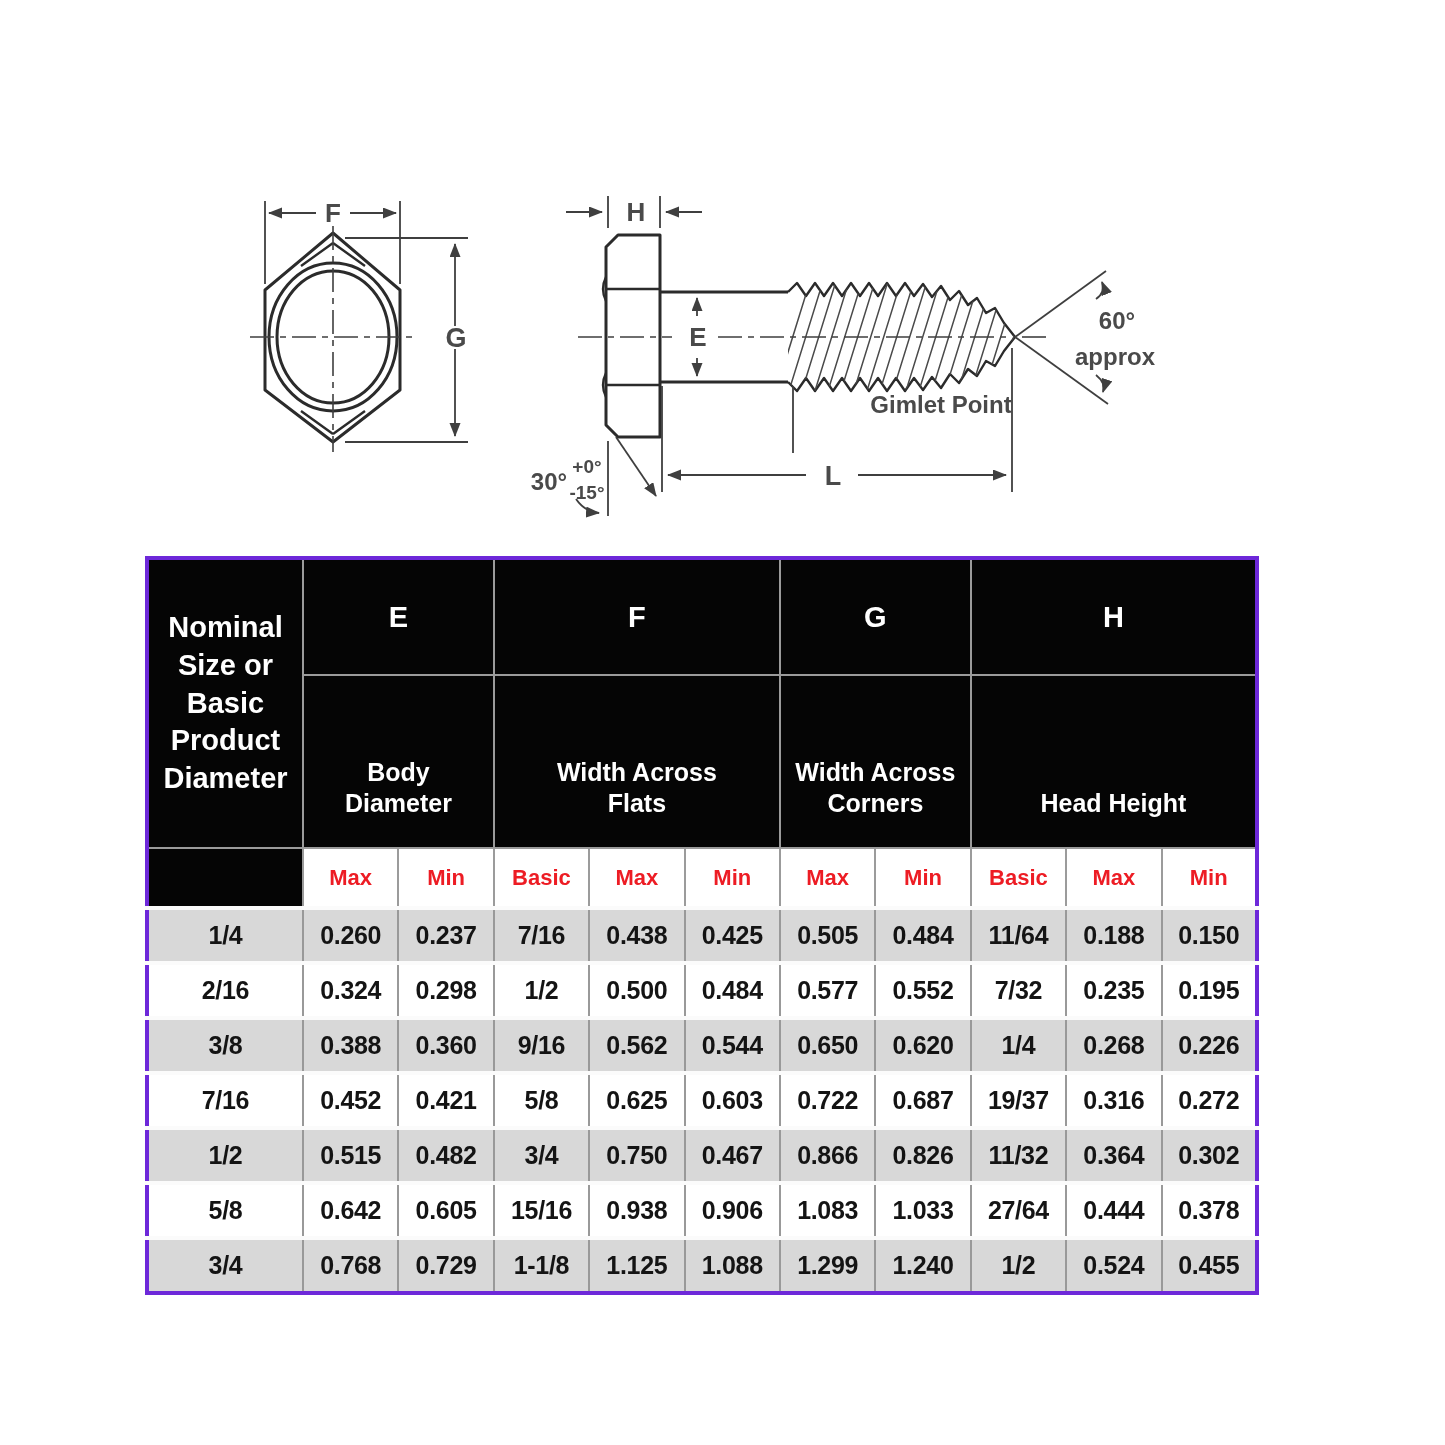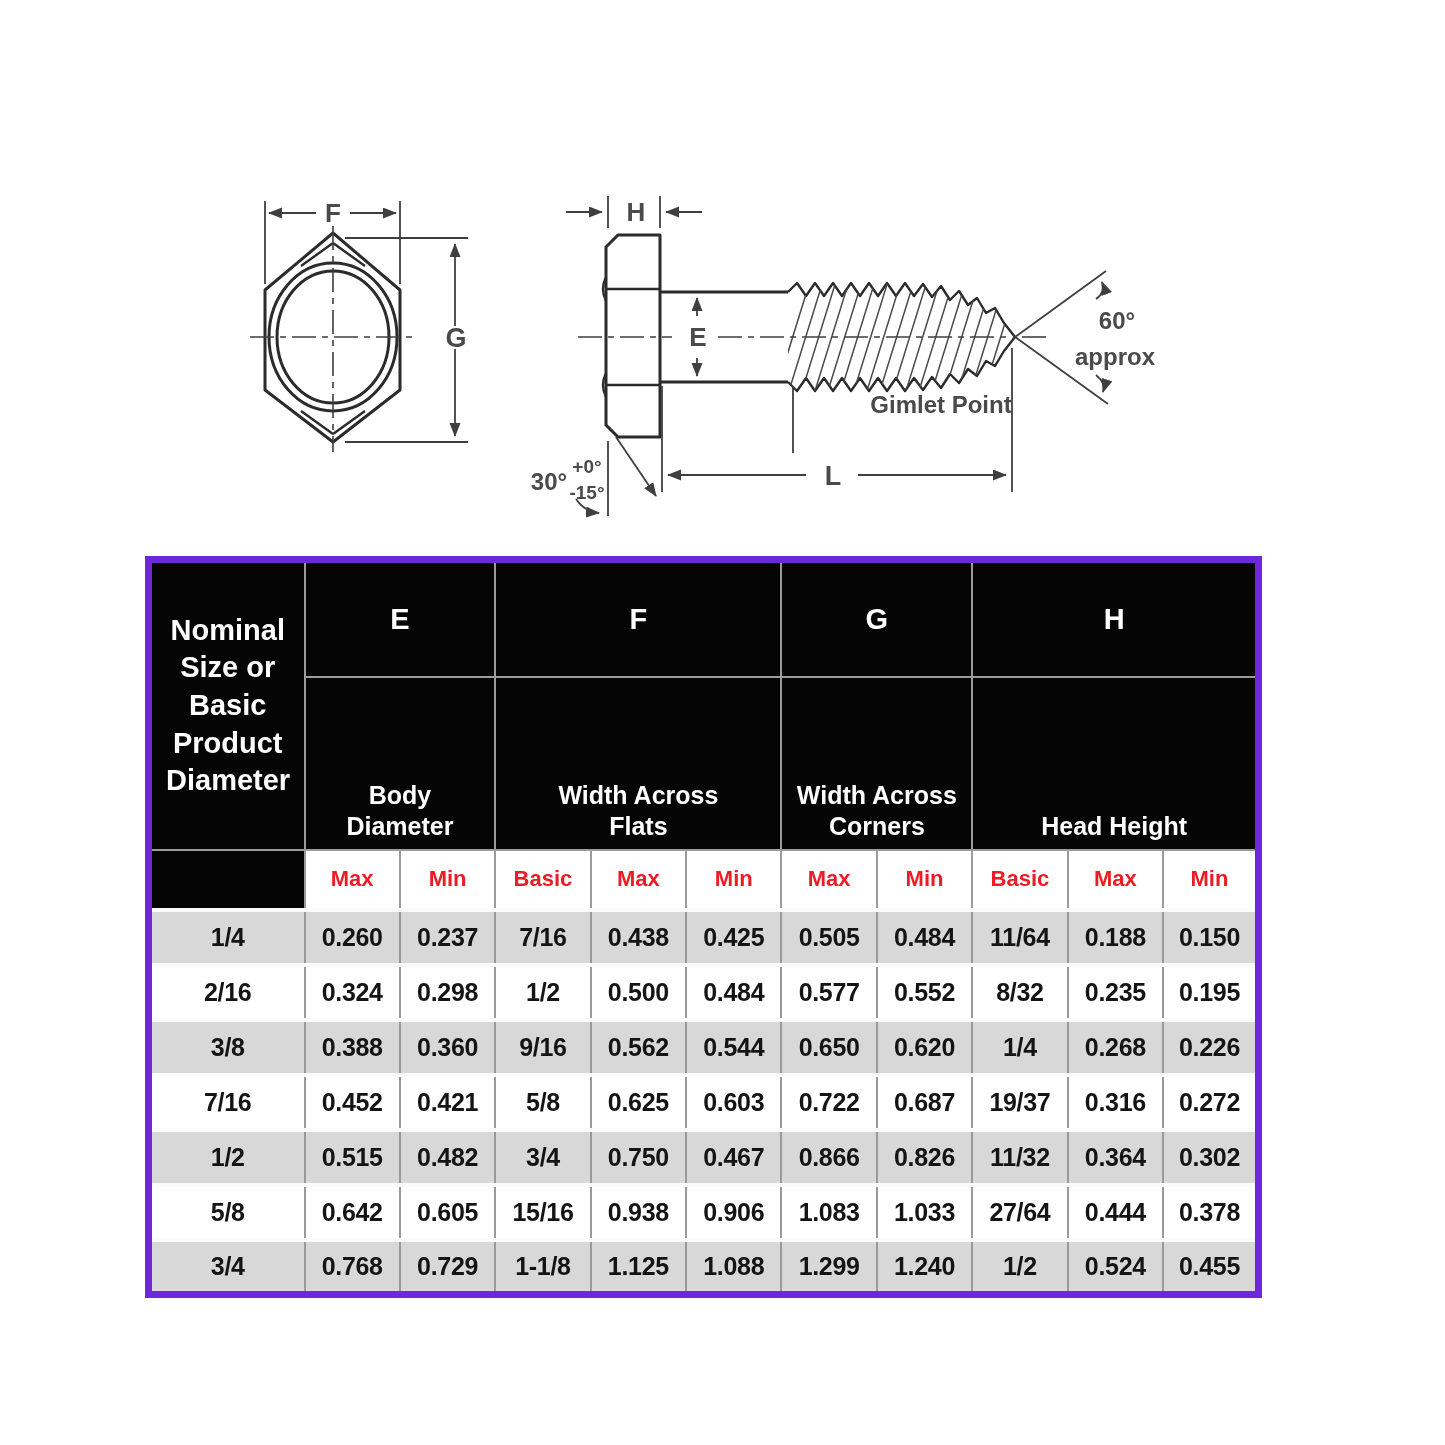--- a/index.html
+++ b/index.html
@@ -6,31 +6,31 @@
   .page {
     position:relative; width:1445px; height:1445px; background:#ffffff;
     font-family:"Liberation Sans", sans-serif; overflow:hidden;
   }
   .diagram-svg { position:absolute; left:0; top:0; }
 
   
   table.spec {
     position:absolute; left:145px; top:556px; width:1110px;
     border-collapse:collapse; table-layout:fixed;
-    border:7px solid #6d28d9;
+    border:4px solid #6d28d9;
   }
   table.spec th, table.spec td { text-align:center; vertical-align:middle; }
   thead th {
     background:#050505; color:#ffffff; border:2px solid #9b9b9b;
     font-weight:bold;
   }
   tr.letters-row { height:117px; }
   tr.letters-row th { font-size:29px; }
   tr.desc-row { height:173px; }
-  tr.desc-row th { font-size:25px; vertical-align:bottom; padding-bottom:6px; line-height:1.25; }
+  tr.desc-row th { font-size:25px; vertical-align:bottom; padding-bottom:28px; line-height:1.25; }
   th.nominal-cell { font-size:25px; line-height:1.3; padding:0 14px; vertical-align:middle; }
   .wrap120 { display:inline-block; max-width:120px; }
   .wrap170 { display:inline-block; max-width:170px; }
   tr.sub-row { height:60px; }
   tr.sub-row th.sub-label {
     background:#ffffff; color:#ed1c24; font-size:22px; font-weight:bold;
     border:2px solid #9b9b9b;
   }
   tr.sub-row th.black-blank { background:#050505; border:2px solid #9b9b9b; }
   tbody tr { height:55px; }
@@ -220,21 +220,21 @@
         </tr>
         <tr>
           <td>2/16</td>
           <td>0.324</td>
           <td>0.298</td>
           <td>1/2</td>
           <td>0.500</td>
           <td>0.484</td>
           <td>0.577</td>
           <td>0.552</td>
-          <td>8/32</td>
+          <td>7/32</td>
           <td>0.235</td>
           <td>0.195</td>
         </tr>
         <tr>
           <td>3/8</td>
           <td>0.388</td>
           <td>0.360</td>
           <td>9/16</td>
           <td>0.562</td>
           <td>0.544</td>

